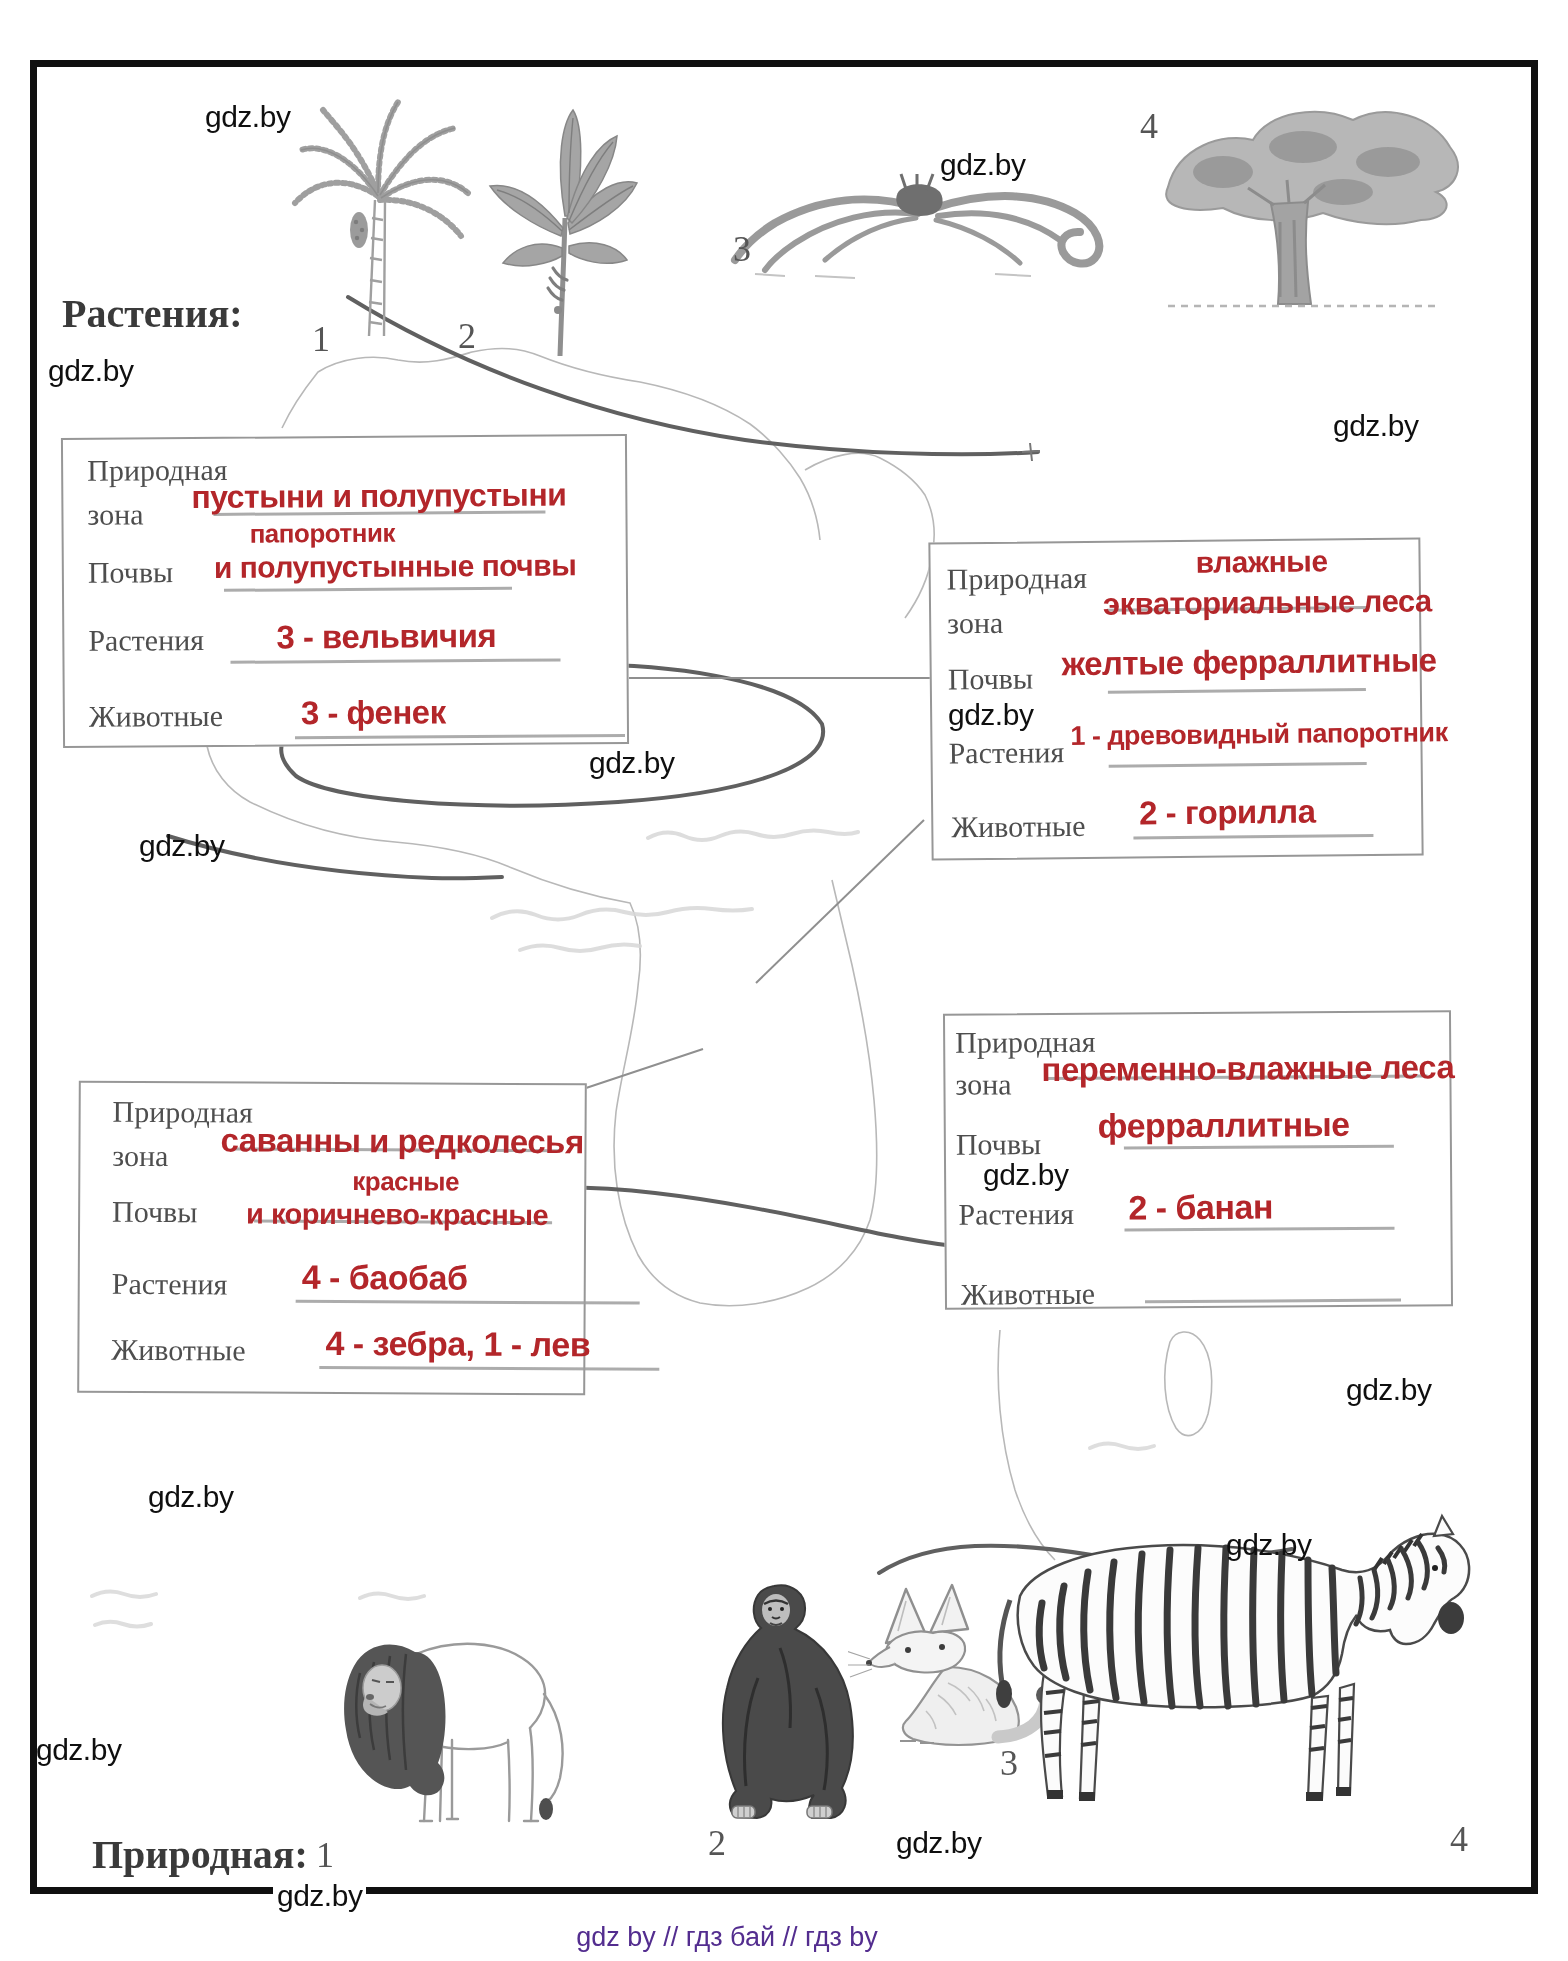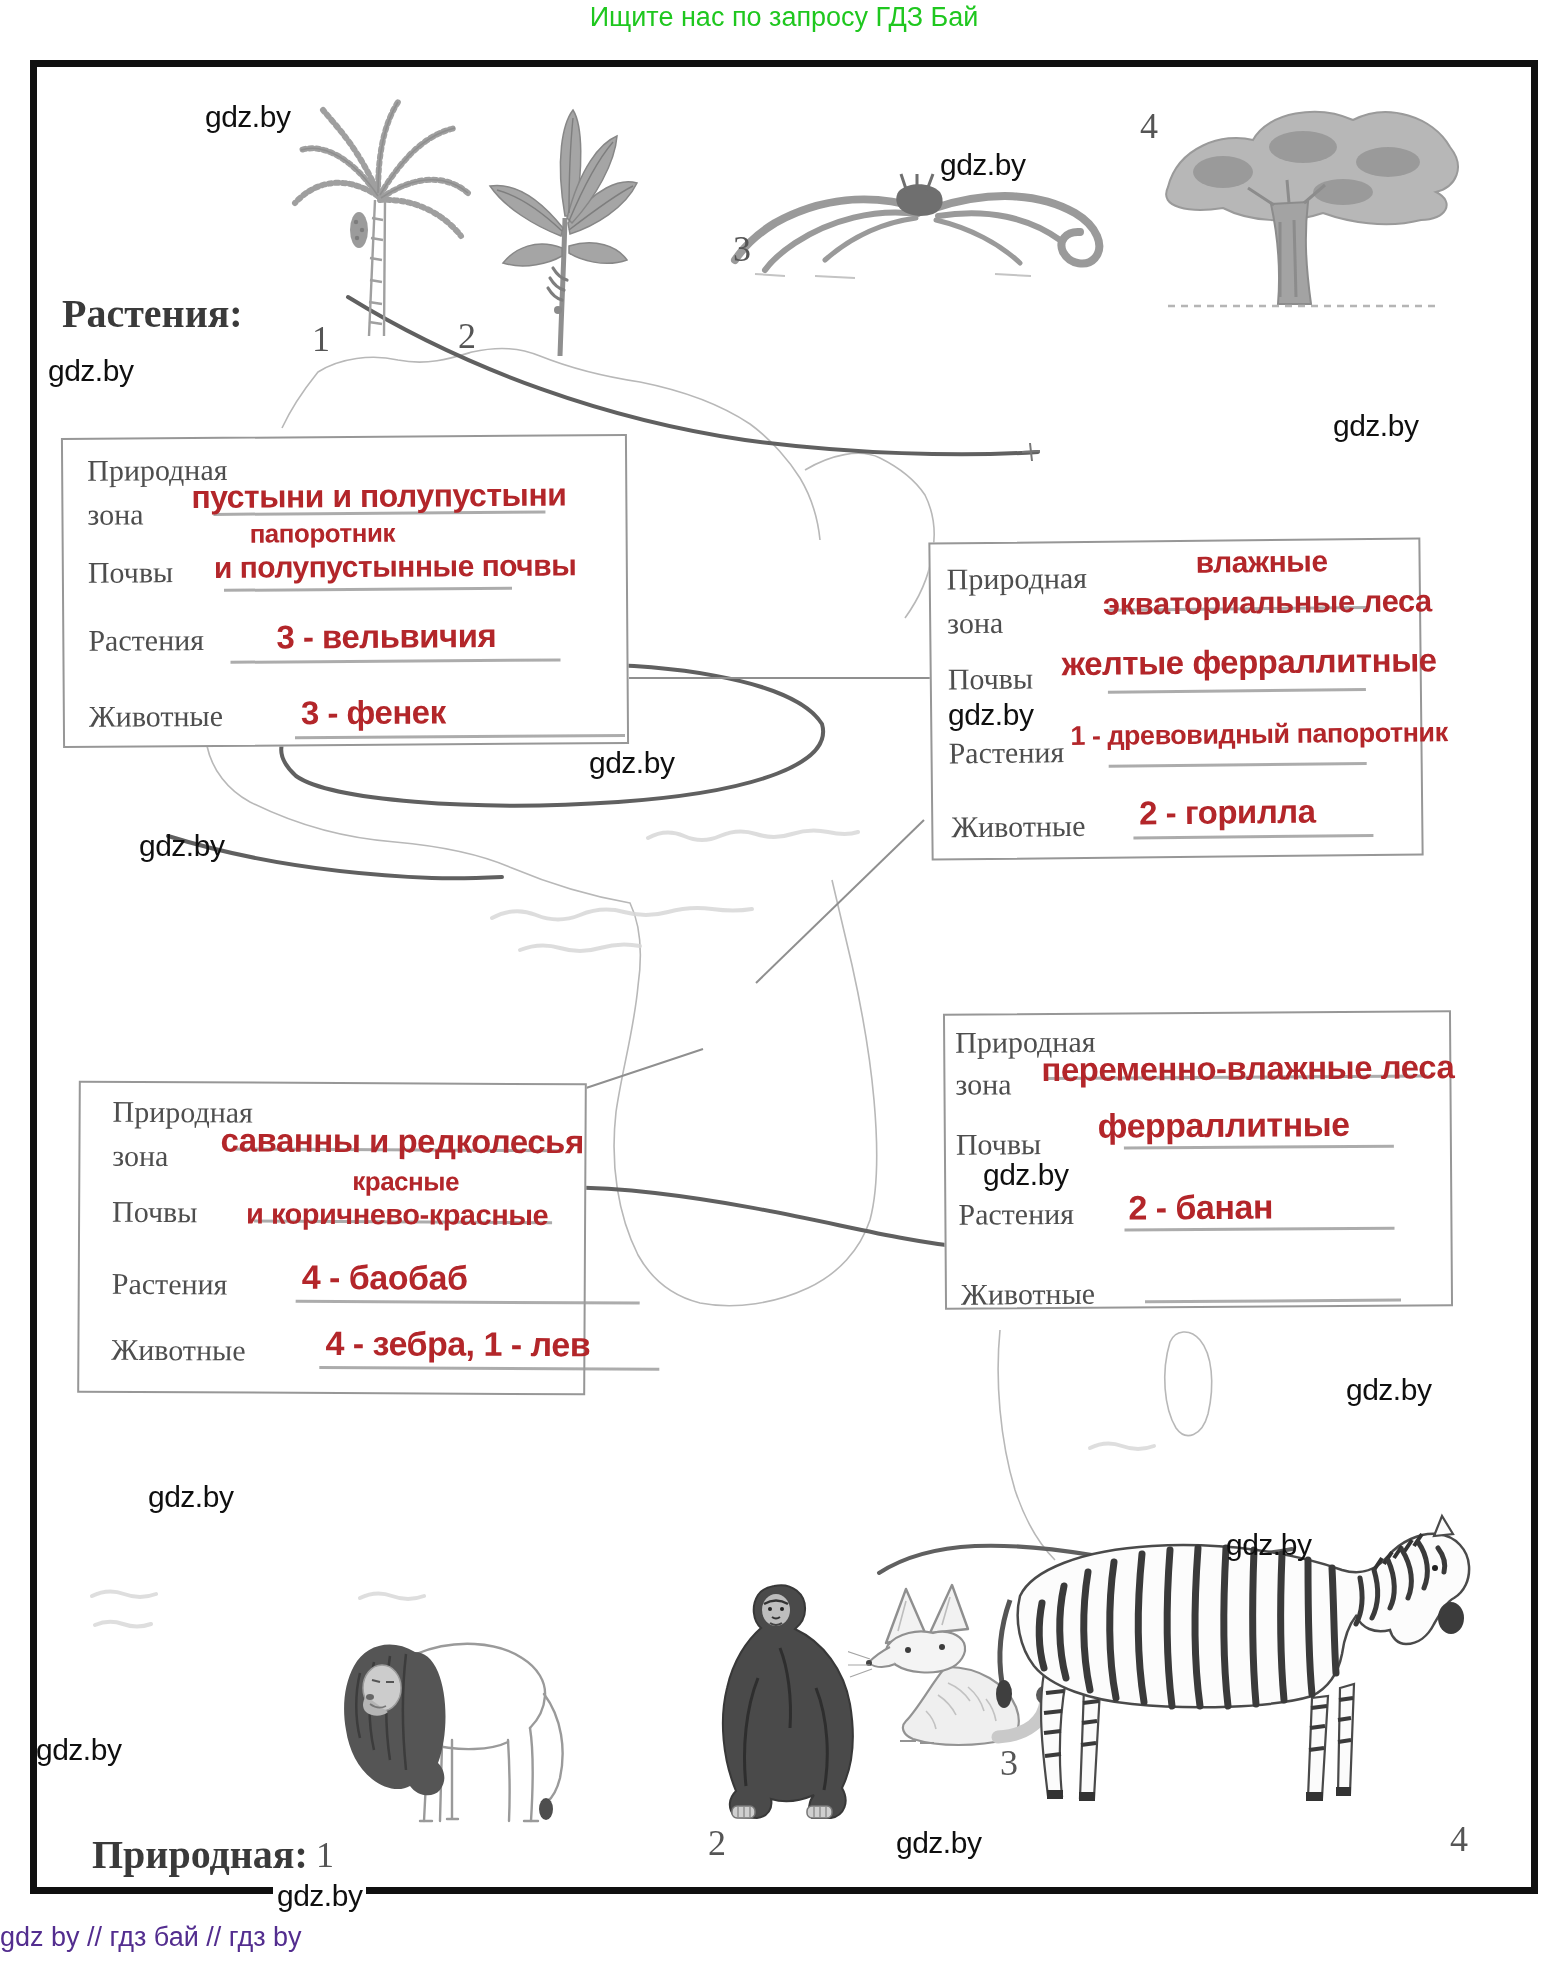--- a/index.html
+++ b/index.html
@@ -2,21 +2,21 @@
 <html style="--red: #b3262a; --green: #1fc71f; --purple: #532d8f;"><head>
 <meta charset="utf-8">
 <style>
   html,body{margin:0;padding:0;background:#fff;}
   .page{position:relative;width:1568px;height:1961px;background:#fff;overflow:hidden;
         font-family:"Liberation Sans",sans-serif;}
   .frame{position:absolute;left:30px;top:60px;width:1508px;height:1834px;
          border:7px solid #101010;box-sizing:border-box;background:transparent;z-index:1;}
   .green-head{position:absolute;left:0;right:0;top:2px;text-align:center;
         font-size:27px;color:var(--green,#1fc71f);font-weight:400;z-index:6;}
-  .purple-foot{position:absolute;left:0;right:114px;top:1922px;
+  .purple-foot{position:absolute;left:0;right:114px;top:1922px;text-align:center;
         font-size:27px;color:var(--purple,#532d8f);font-weight:500;z-index:6;}
   .wm{position:absolute;font-size:30px;color:#0f0f0f;letter-spacing:-0.5px;
       white-space:nowrap;z-index:7;font-weight:400;}
   .wm.bg{background:#fff;padding:0 4px;}
   .serifl{position:absolute;font-family:"Liberation Serif",serif;color:#4e4e4e;
       font-size:30px;white-space:nowrap;z-index:4;}
   .secl{position:absolute;font-family:"Liberation Serif",serif;color:#3a3a3a;
       font-size:40px;font-weight:bold;white-space:nowrap;z-index:4;}
   .num{position:absolute;font-family:"Liberation Serif",serif;color:#555;
       font-size:36px;z-index:4;}
@@ -24,21 +24,20 @@
       white-space:nowrap;z-index:4;}
   .ansline{position:absolute;height:3px;background:#9d9d9d;opacity:.85;z-index:3;}
   .box{position:absolute;border:2px solid #979797;background:#fff;z-index:2;box-sizing:border-box;}
   .art{position:absolute;z-index:2;}
 </style>
 </head>
 <body>
 
 <div class="page">
 
-  <div class="green-head">Ищите нас по запросу ГДЗ Бай</div>
 
   <div class="frame"></div>
 
   <svg class="art" style="left:0;top:0;z-index:1;" width="1568" height="1961" viewBox="0 0 1568 1961">
     <g fill="none" stroke="#b8b8b8" stroke-width="1.6">
       <path d="M 282,428 C 295,400 310,382 318,372 C 340,358 372,354 398,360 C 428,366 452,358 472,352 C 500,346 520,348 540,356 C 570,368 600,376 640,382 C 680,390 720,404 750,424 C 772,440 790,462 800,478 C 812,498 818,520 820,540"></path>
       <path d="M 805,470 C 830,455 860,448 880,458 C 900,468 915,480 925,495 C 935,515 936,536 932,556 C 928,580 918,600 905,618"></path>
       <path d="M 207,746 C 212,770 228,790 250,802 C 290,822 340,838 395,842 C 440,846 480,854 512,868 C 550,884 590,896 630,903 C 642,928 642,958 638,986 C 634,1030 622,1070 616,1112 C 610,1165 618,1215 638,1255 C 652,1280 672,1296 700,1303 C 736,1310 776,1303 808,1288 C 838,1274 860,1250 870,1220 C 878,1190 878,1145 874,1100 C 870,1055 862,1010 852,965 C 845,935 838,905 832,880"></path>
       <path d="M 1000,1330 C 995,1380 1000,1440 1015,1490 C 1025,1520 1040,1545 1055,1560"></path>
       <path d="M 180,598 C 184,618 180,640 176,656"></path>

